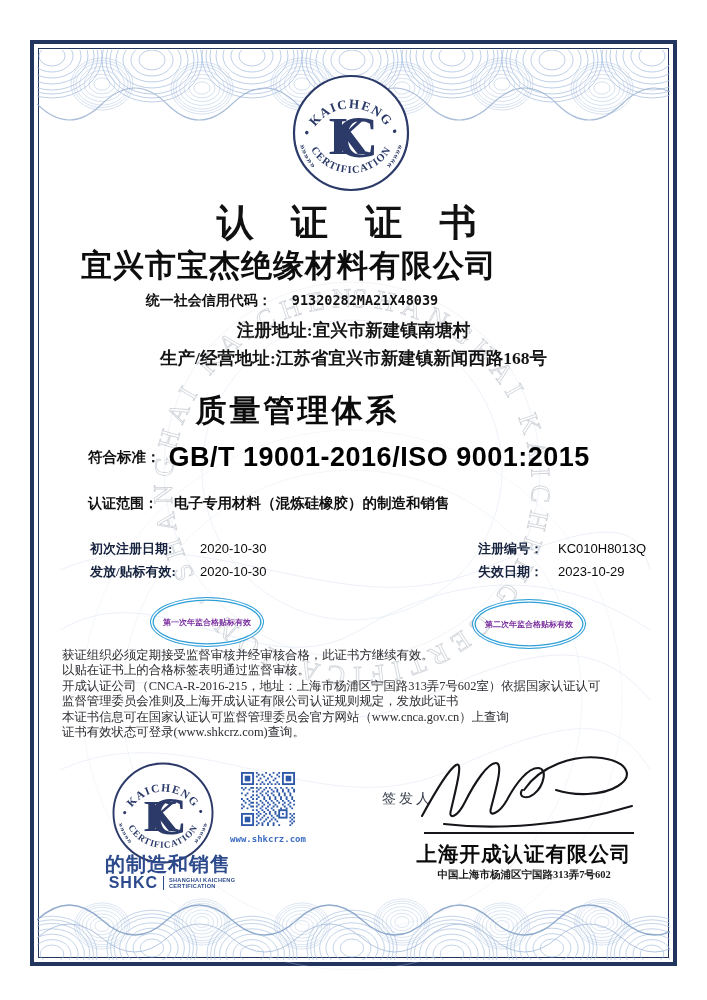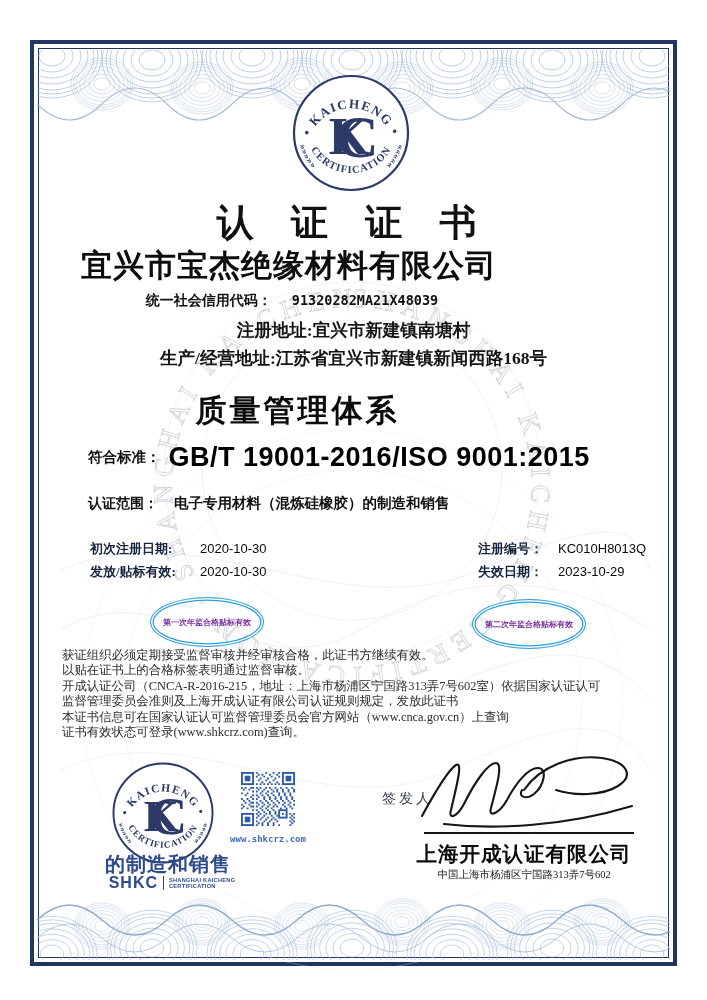--- a/index.html
+++ b/index.html
@@ -58,21 +58,21 @@
              font-family:"Liberation Sans",sans-serif;font-weight:700;letter-spacing:.3px;text-align:left;}
   .qr{position:absolute;left:241px;top:772px;width:54px;height:54px;}
   .qr-caption{position:absolute;left:228px;top:834px;width:80px;text-align:center;font-size:9px;font-weight:700;
               color:#3f6ec2;font-family:"DejaVu Sans Mono",monospace;}
   .signer-label{position:absolute;left:382px;top:790px;font-size:14px;letter-spacing:3px;color:#3a4150;}
   .signature{position:absolute;left:406px;top:750px;width:236px;height:84px;}
   .sig-line{position:absolute;left:424px;top:832px;width:210px;height:2px;background:#15151a;}
   .issuer{position:absolute;left:400px;top:840px;width:248px;text-align:center;
           font-size:20.5px;font-weight:700;letter-spacing:1px;color:#0a0a0a;}
   .issuer-addr{position:absolute;left:392px;top:868px;width:264px;text-align:center;
-          font-size:10.5px;font-weight:400;color:#1a1a1a;}
+          font-size:10.5px;font-weight:700;color:#1a1a1a;}
   svg text{font-family:"Liberation Serif",serif;}
 </style>
 </head>
 <body>
 
 <div class="page">
 
   <div class="frame">
     <div class="frame-inner"></div>
   </div>

